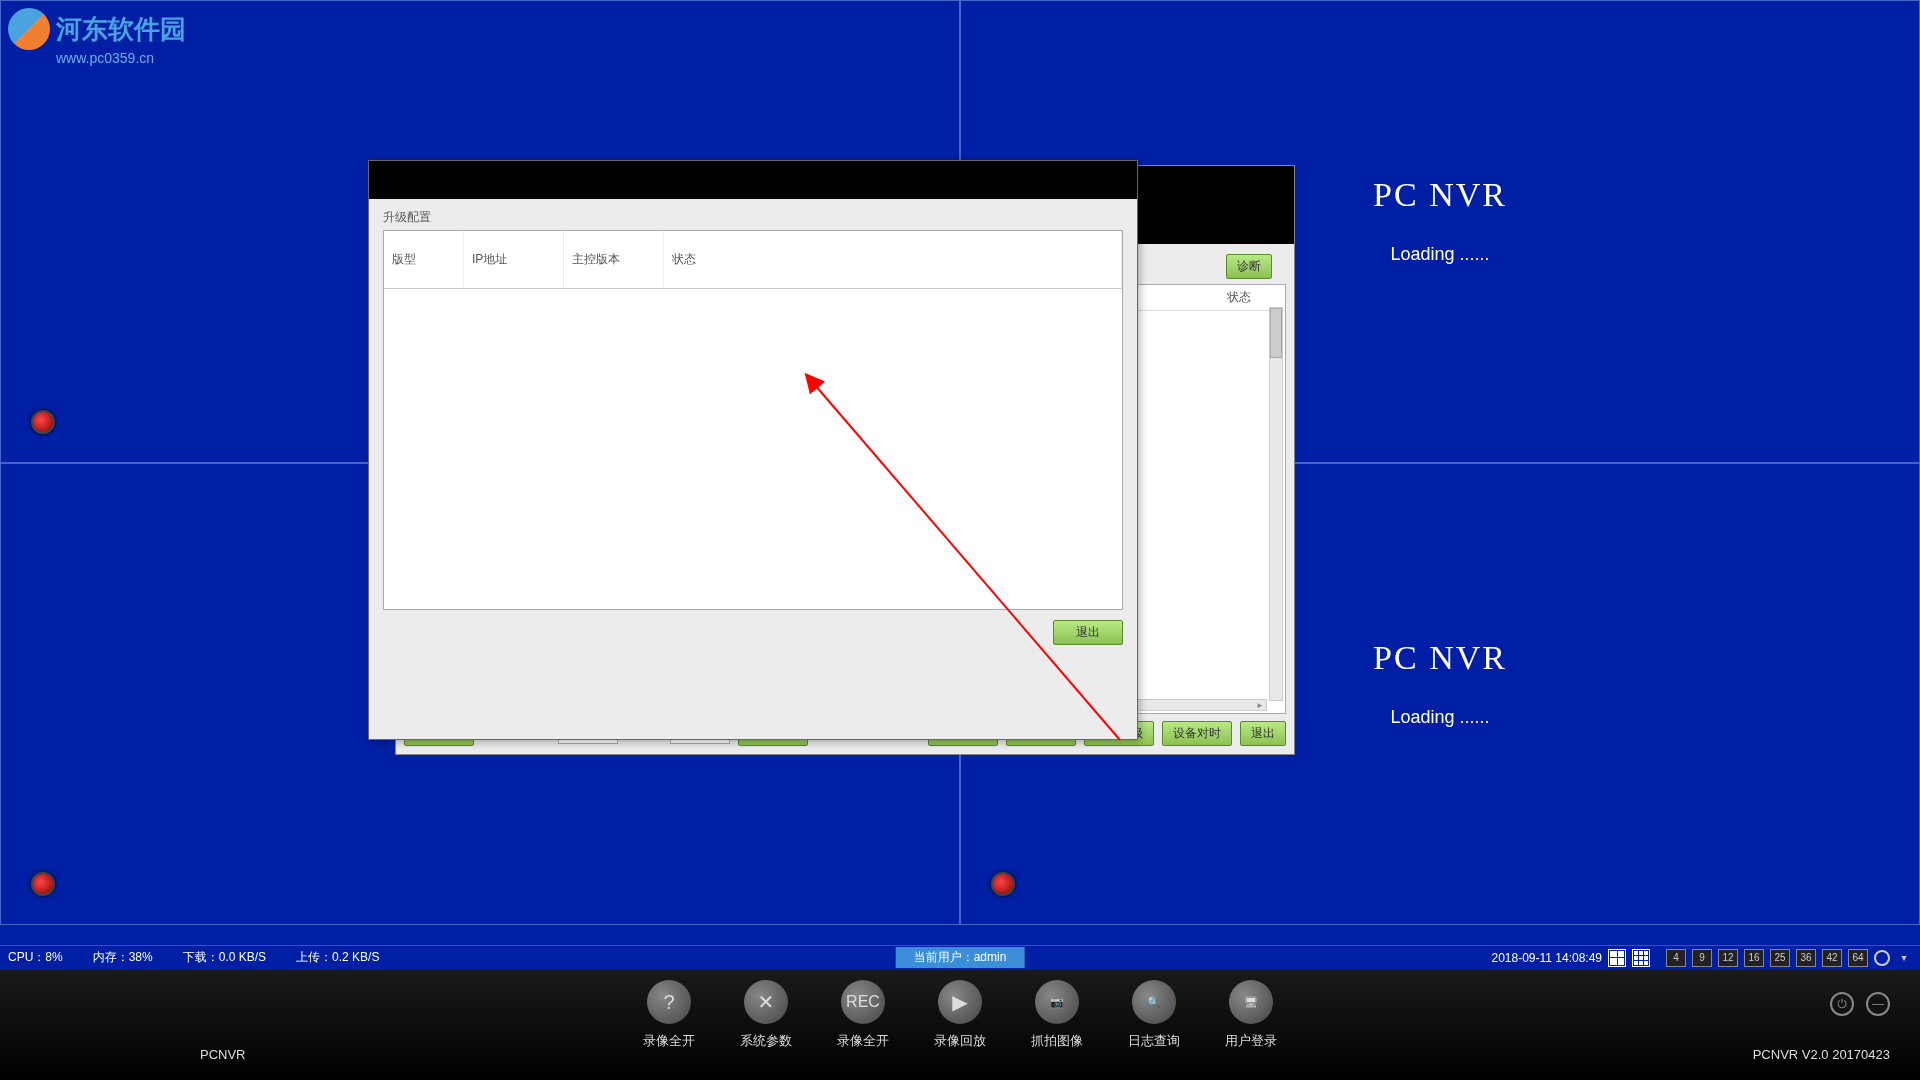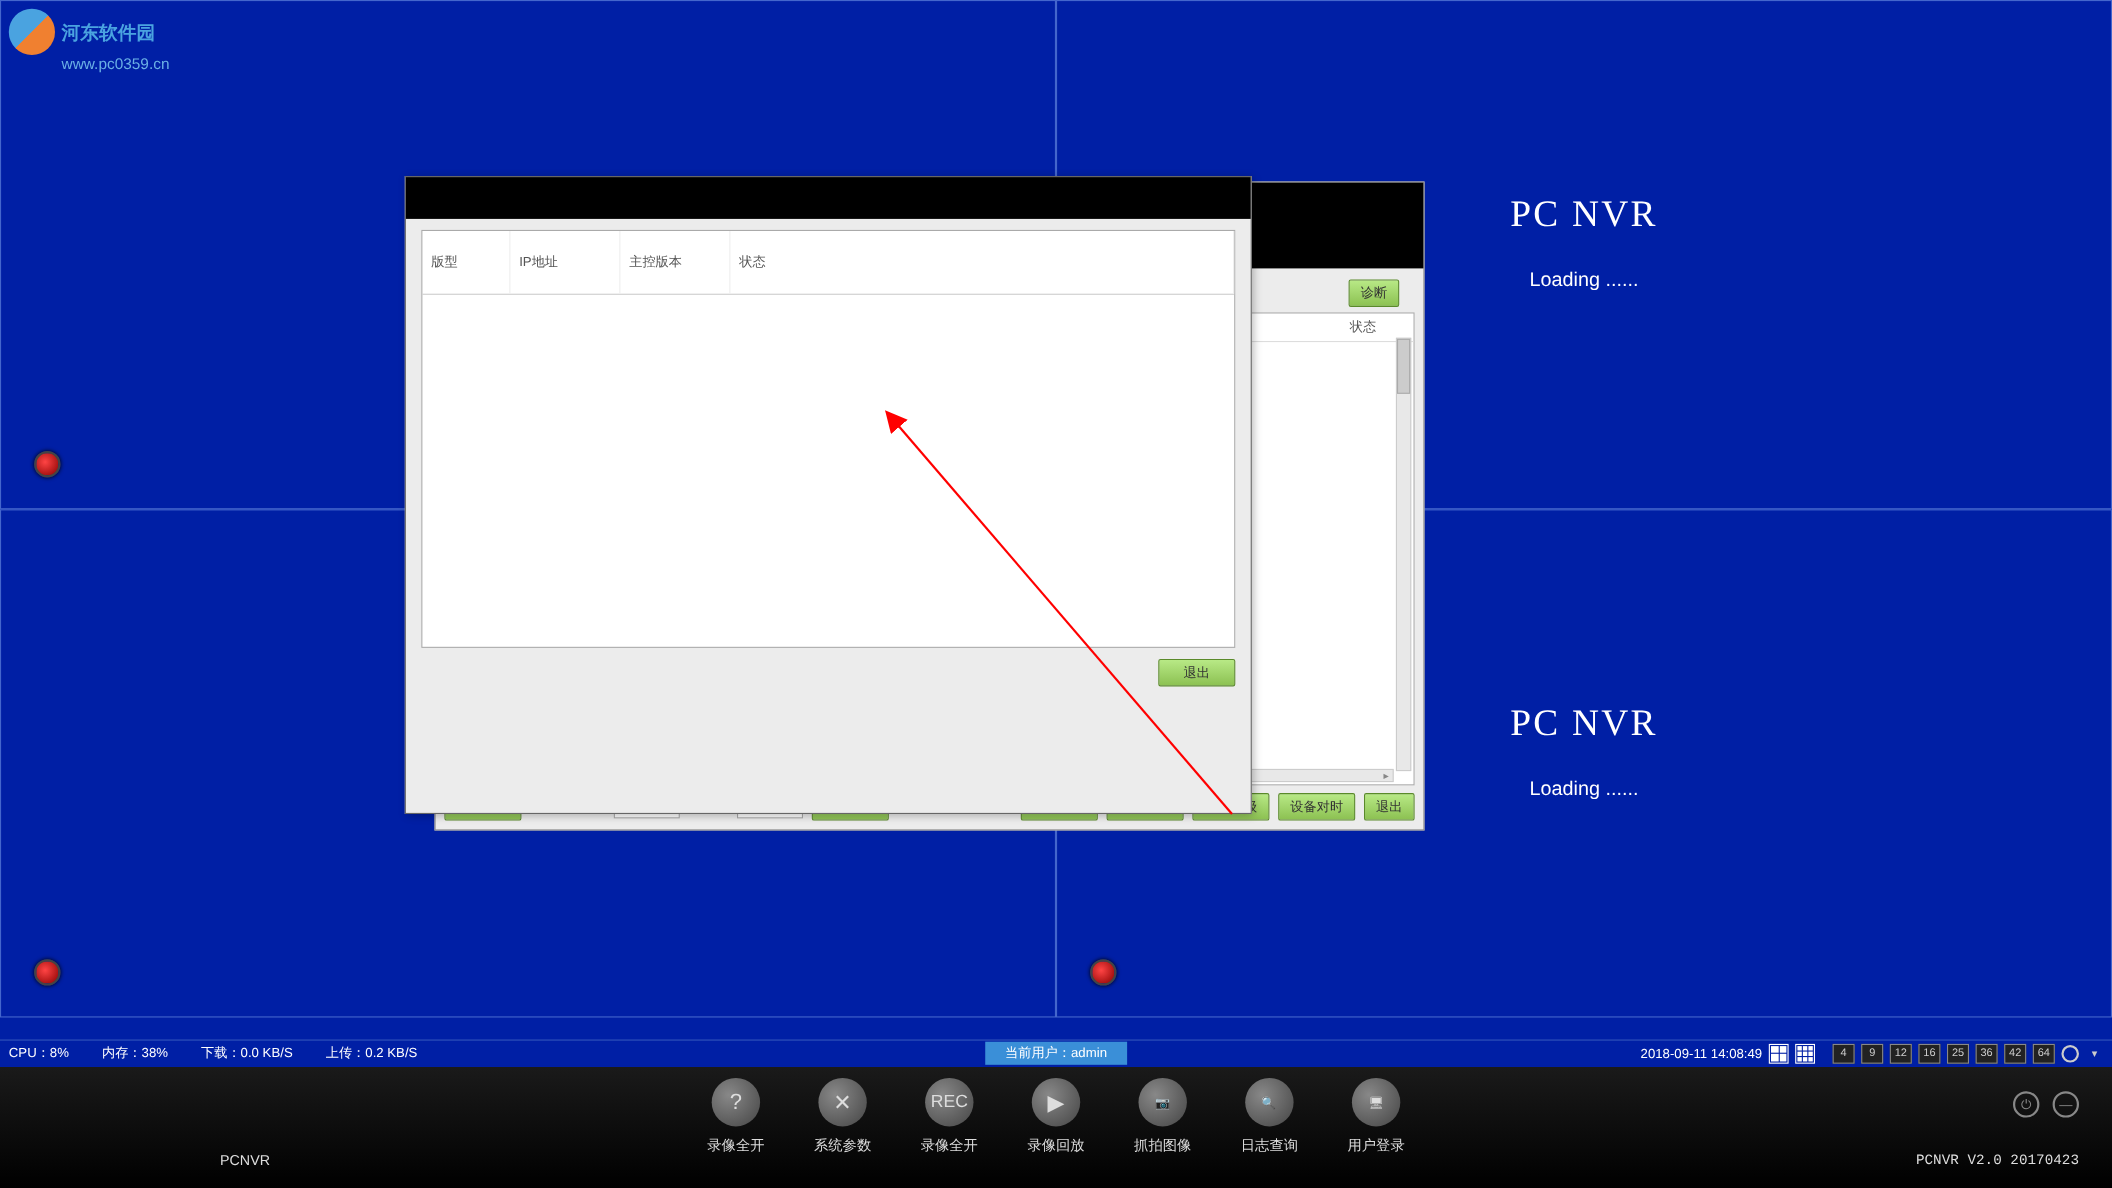--- a/index.html
+++ b/index.html
@@ -1,21 +1,21 @@
 <!DOCTYPE html>
 <html><head>
 <meta charset="utf-8">
 <style>
 * { margin: 0; padding: 0; box-sizing: border-box; font-family: "Microsoft YaHei", sans-serif; }
 body { width: 1920px; height: 1080px; background: #001fa5; overflow: hidden; position: relative; }
 
 .watermark { position: absolute; top: 8px; left: 8px; z-index: 100; }
 .watermark-row1 { display: flex; align-items: center; gap: 6px; }
 .watermark-icon { width: 42px; height: 42px; border-radius: 50%; background: linear-gradient(135deg, #4aa3e0 50%, #f08030 50%); display: flex; align-items: center; justify-content: center; color: white; font-weight: bold; font-size: 20px; }
-.watermark-title { color: #4aa3e0; font-size: 17px; font-weight: bold; }
+.watermark-title { color: #4aa3e0; font-size: 26px; font-weight: bold; }
 .watermark-url { color: #6ab0e5; font-size: 14px; margin-left: 48px; }
 
 .video-grid { position: absolute; top: 0; left: 0; width: 100%; height: 925px; display: grid; grid-template-columns: 1fr 1fr; grid-template-rows: 1fr 1fr; }
 .video-pane { border: 1px solid #4466cc; position: relative; }
 .rec-dot { position: absolute; bottom: 28px; left: 30px; width: 24px; height: 24px; border-radius: 50%; background: radial-gradient(circle at 40% 40%, #ff4444, #880000); border: 2px solid #444; box-shadow: 0 0 4px #000; }
 .loading-block { position: absolute; top: 175px; left: 50%; transform: translateX(-50%); text-align: center; }
 .pc-nvr { color: #fff; font-size: 34px; font-weight: normal; letter-spacing: 2px; font-family: "Times New Roman", serif; }
 .loading-text { color: #fff; font-size: 18px; margin-top: 30px; }
 
 .dialog-back { position: absolute; top: 165px; left: 395px; width: 900px; height: 590px; background: #ececec; border: 1px solid #888; z-index: 5; }
@@ -57,21 +57,21 @@
 .num-btn { min-width: 20px; height: 18px; border: 1px solid #888; background: #222; color: #ccc; font-size: 10px; display: inline-flex; align-items: center; justify-content: center; padding: 0 3px; cursor: pointer; }
 .circle-icon { width: 16px; height: 16px; border: 2px solid #ccc; border-radius: 50%; cursor: pointer; }
 .chevrons { width: 16px; height: 16px; display: inline-flex; align-items: center; justify-content: center; color: #ccc; font-size: 10px; cursor: pointer; }
 
 .main-bar { position: absolute; bottom: 0; left: 0; right: 0; height: 110px; background: linear-gradient(to bottom, #1a1a1a, #000); color: #fff; }
 .main-bar-center { position: absolute; left: 50%; transform: translateX(-50%); top: 10px; display: flex; gap: 45px; }
 .tool-item { display: flex; flex-direction: column; align-items: center; gap: 8px; cursor: pointer; }
 .tool-circle { width: 44px; height: 44px; border-radius: 50%; background: radial-gradient(circle at 35% 35%, #888, #444); display: flex; align-items: center; justify-content: center; color: #ddd; font-size: 20px; }
 .tool-label { font-size: 13px; color: #ddd; }
 .main-left-label { position: absolute; left: 200px; bottom: 18px; font-size: 13px; color: #ddd; }
-.main-right-label { position: absolute; right: 30px; bottom: 18px; font-size: 13px; color: #ddd; font-family: Liberation Mono, monospace; }
+.main-right-label { position: absolute; right: 30px; bottom: 18px; font-size: 13px; color: #ddd; }
 .main-right-icons { position: absolute; right: 30px; top: 22px; display: flex; gap: 12px; }
 .small-circle { width: 24px; height: 24px; border: 2px solid #888; border-radius: 50%; display: flex; align-items: center; justify-content: center; color: #888; font-size: 12px; cursor: pointer; }
 </style>
 </head>
 <body>
 
 <div class="watermark">
   <div class="watermark-row1">
     <div class="watermark-icon"></div>
     <div class="watermark-title">河东软件园</div>
@@ -126,20 +126,21 @@
     <button class="green-btn">修改名称</button>
     <button class="green-btn">设备升级</button>
     <button class="green-btn">设备对时</button>
     <button class="green-btn">退出</button>
   </div>
 </div>
 
 <div class="dialog-front">
   <div class="dialog-front-header"></div>
   <div class="dialog-front-body">
+    <div class="sect-label">升级配置</div>
     <div class="front-table">
       <div class="front-table-head">
         <div class="front-th" style="width:80px">版型</div>
         <div class="front-th" style="width:100px">IP地址</div>
         <div class="front-th" style="width:100px">主控版本</div>
         <div class="front-th" style="flex:1">状态</div>
       </div>
     </div>
     <div class="front-exit-row">
       <button class="green-btn" style="padding:3px 22px">退出</button>

